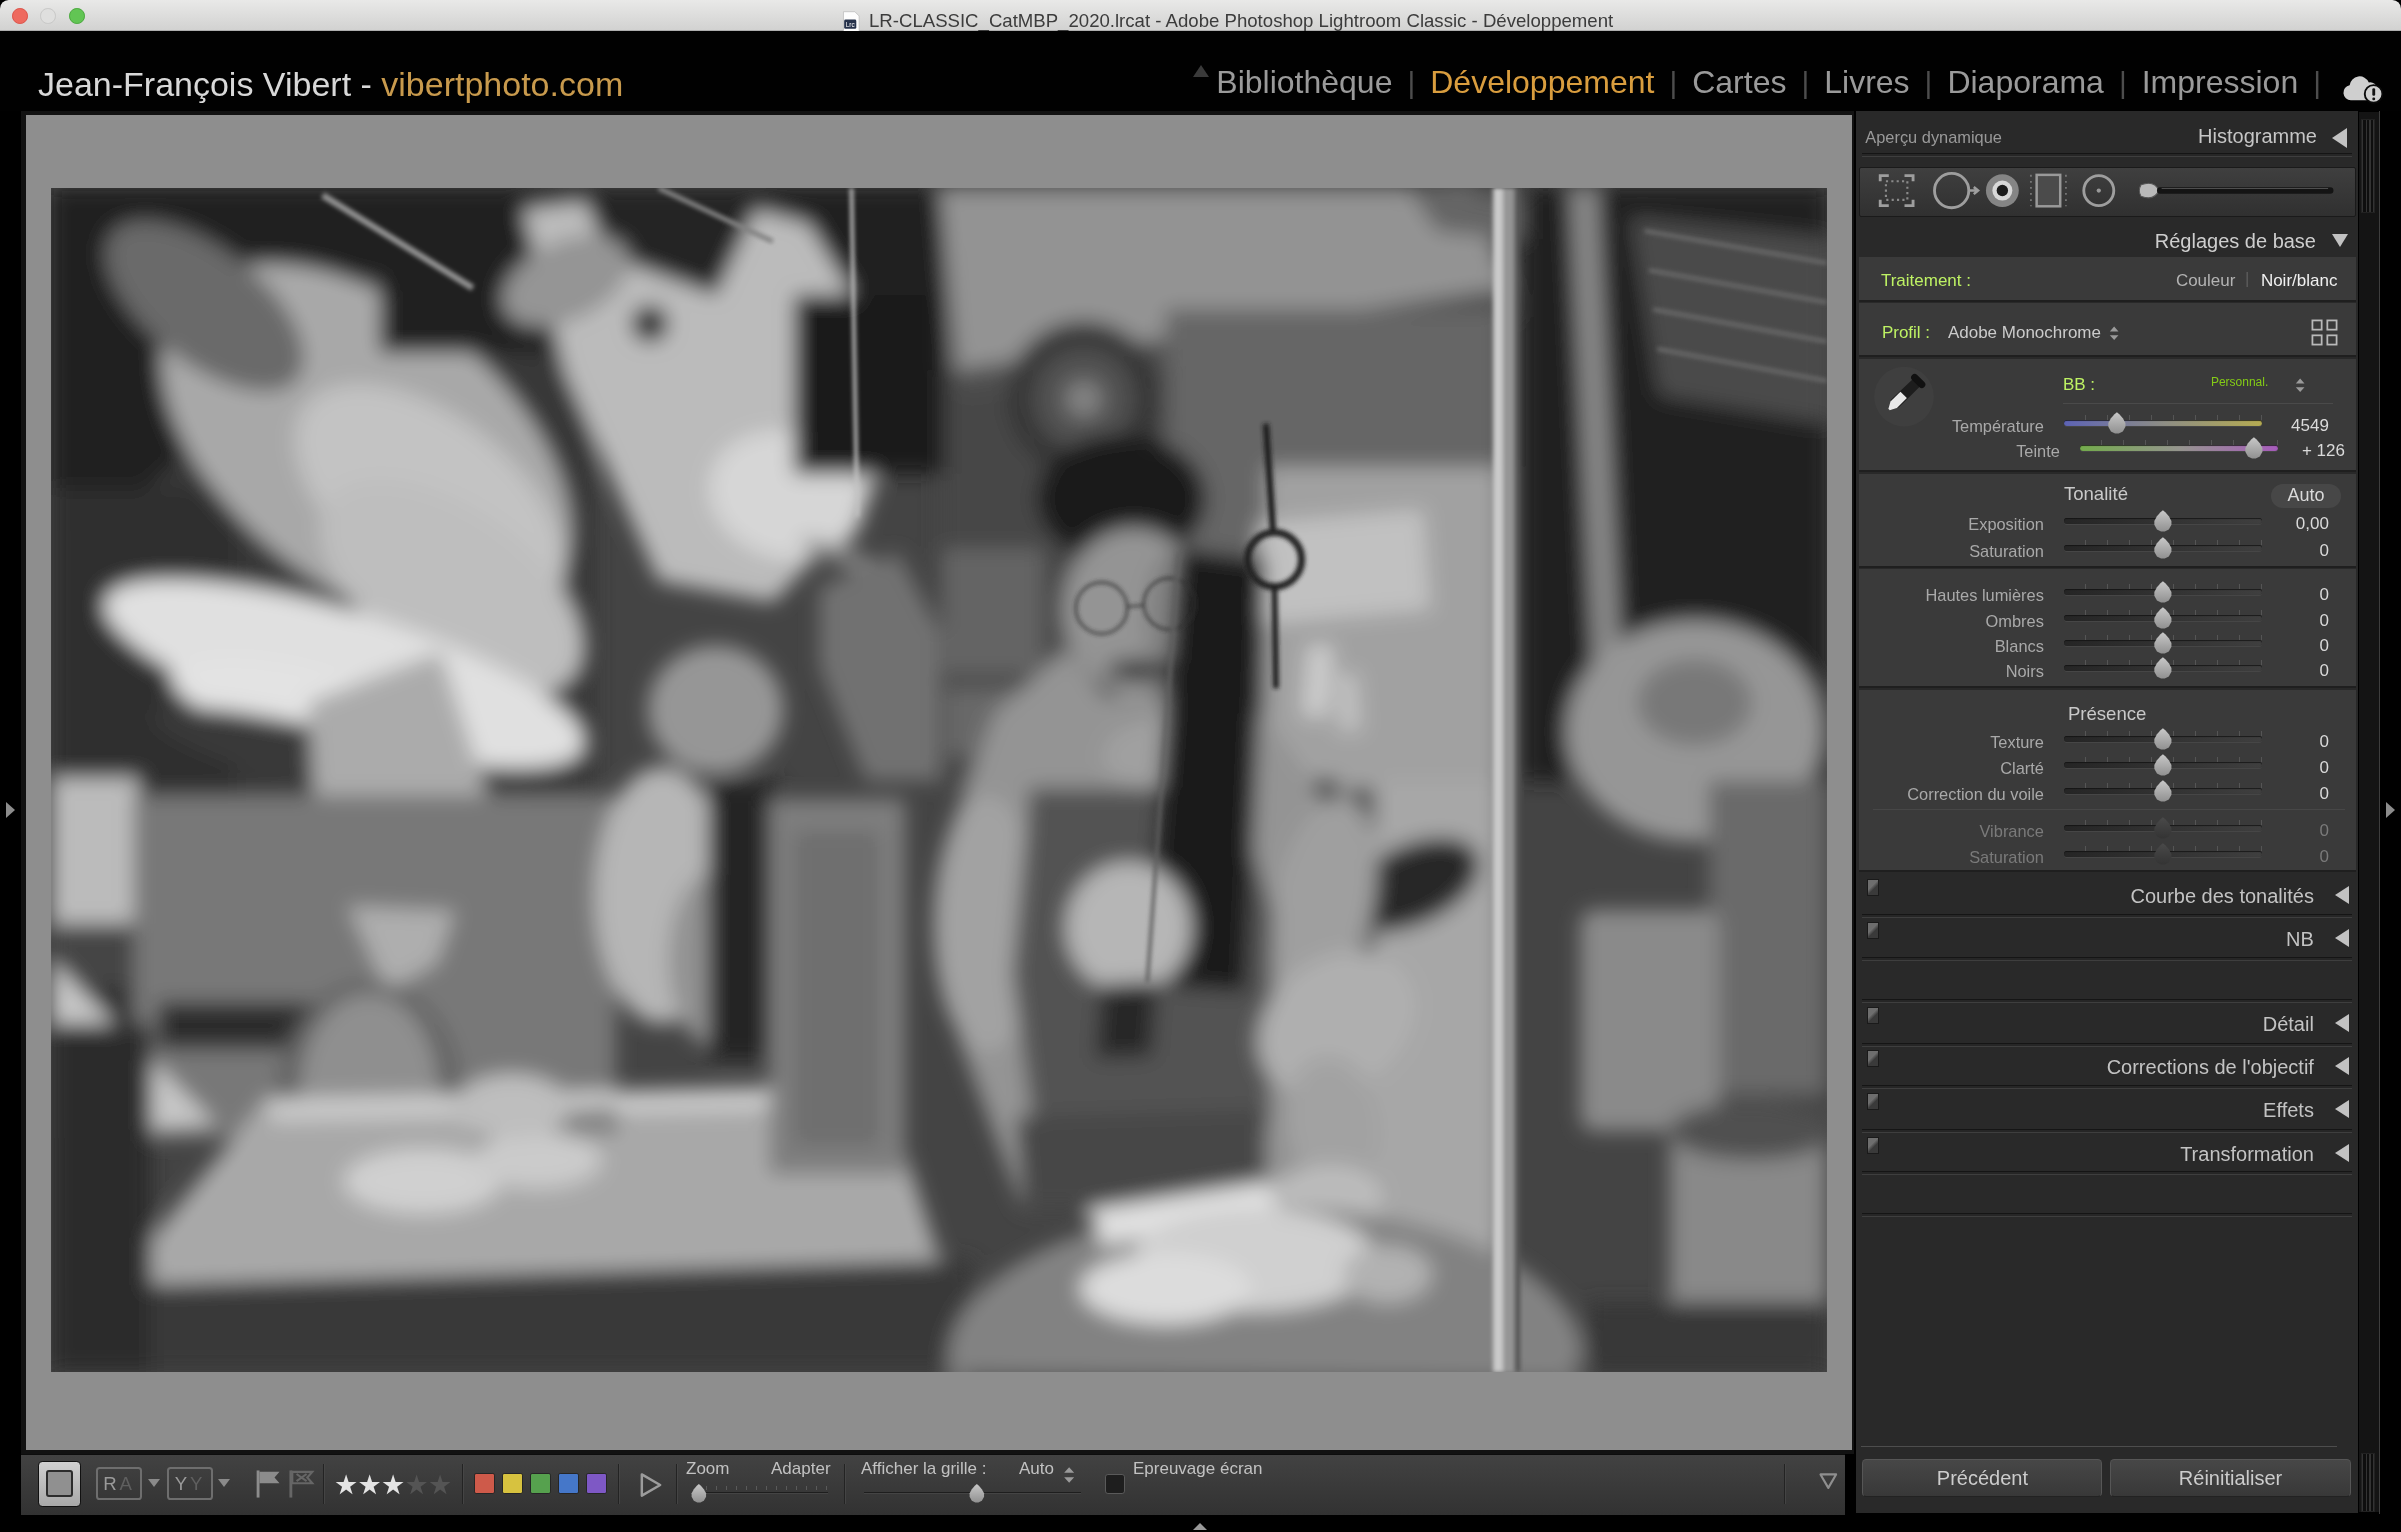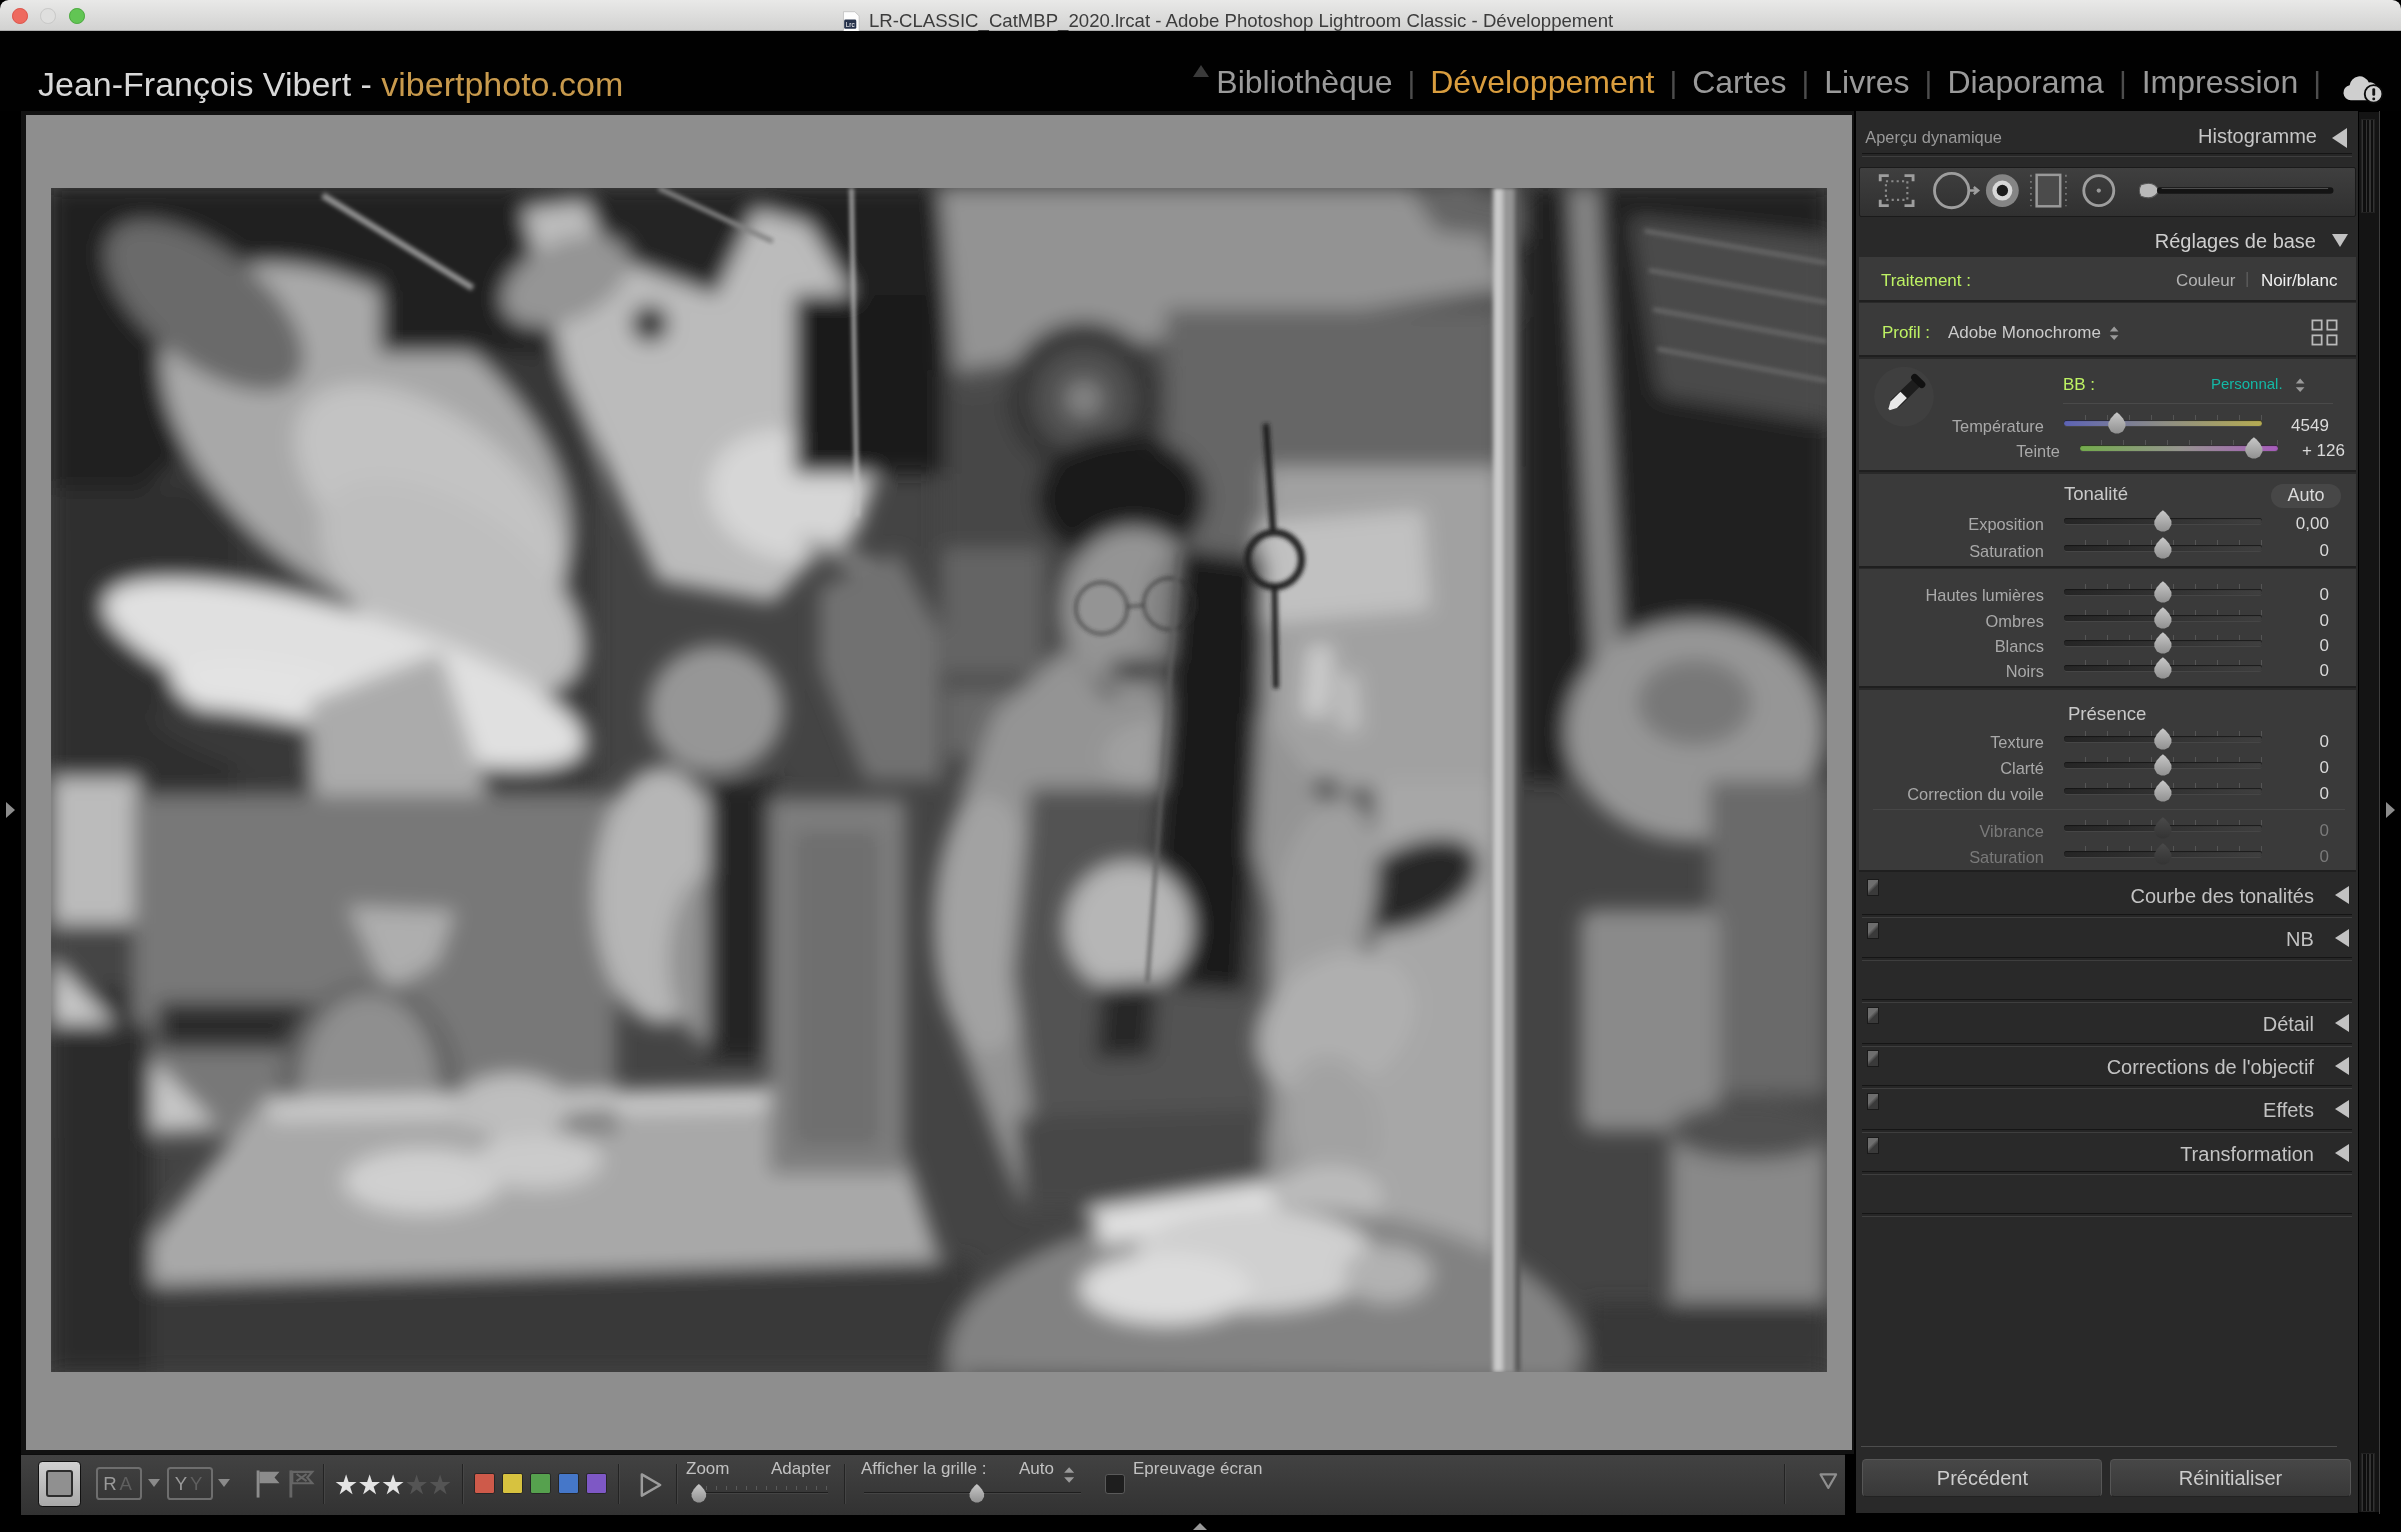--- a/index.html
+++ b/index.html
@@ -360,21 +360,21 @@
   </div>
 
   <div class="sect" style="top:248px; height:113px;">
     <svg class="abs" style="left:13px; top:3.6px;" width="64" height="68" viewBox="0 0 90 95">
       <circle cx="45" cy="47" r="42" fill="#3f3f3f"></circle>
       <path d="M62 18 l10 10 l-34 34 l-12 4 l-3 -3 l4 -12 z" fill="#1d1d1d"></path>
       <path d="M60 20 l10 10" stroke="#111" stroke-width="10" stroke-linecap="round"></path>
       <path d="M40 40 l-14 14 l-3 10 l2 2 l10 -3 l14 -14 z" fill="#e8e8e8"></path>
     </svg>
     <div class="abs lbl" style="left:204px; top:15.7px; font-size:17px;">BB :</div>
-    <div class="abs" style="left:352px; top:15.7px; font-size:15px; color:#14b8a6;">Personnal.</div>
+    <div class="abs" style="left:352px; top:15.7px; font-size:12px; color:#84cc16;">Personnal.</div>
     <svg class="abs" style="left:434px; top:17px;" width="14.3" height="18.6" viewBox="0 0 22 30">
         <path d="M4 12 l7-8 l7 8 z M4 18 l7 8 l7-8 z" fill="#9a9a9a"></path>
       </svg>
     <div class="abs" style="left:204px; top:44px; width:270px; height:0.7px; background:#4a4a4a;"></div>
     <div class="srow" style="top:54px;">
       <div class="slbl">Température</div>
       <div class="ticks" style="top:2.1px;"></div>
       <div class="track" style="top:7.1px; background:linear-gradient(90deg,#5d63b5,#8d8d85,#b5ab52);">
           <div class="thumb" style="left:53px;"></div>
         </div>

